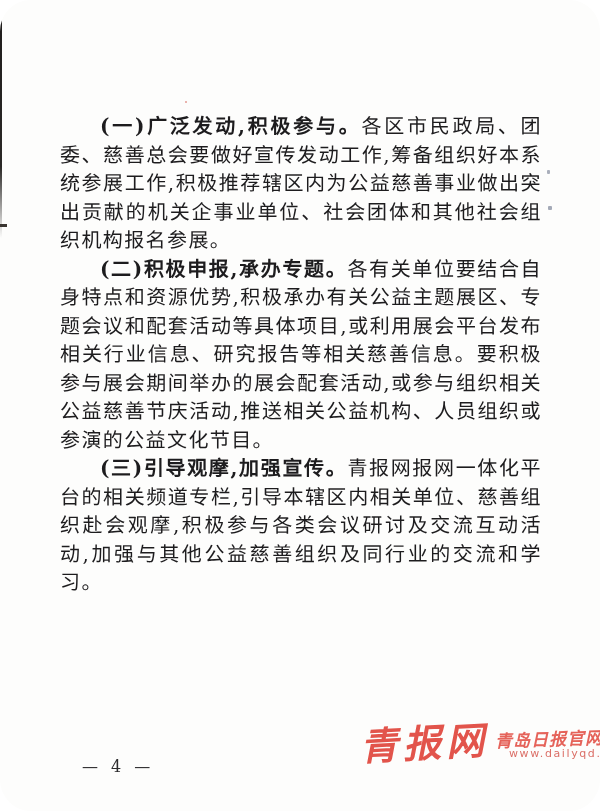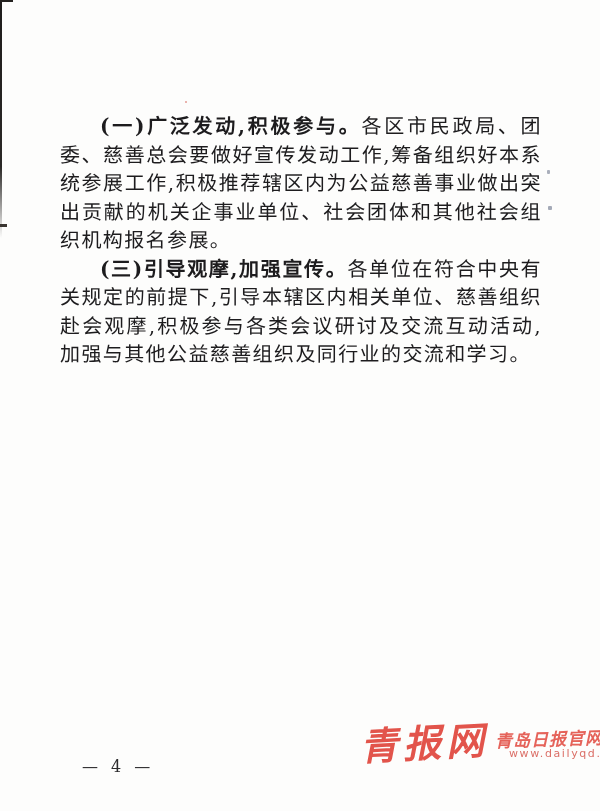--- a/index.html
+++ b/index.html
@@ -8,20 +8,21 @@
     background: #ffffff;
   }
   .page {
     position: relative;
     width: 600px;
     height: 811px;
     background: #fdfdfc;
     overflow: hidden;
     font-family: "DejaVu Serif", "Liberation Serif", serif;
     color: #1c1c1e;
+    border-radius: 31px;
   }
 
   
   .scan-edge-vertical {
     position: absolute;
     left: 0;
     top: 0;
     width: 2px;
     height: 238px;
     background: linear-gradient(to bottom, #1f1d1c 0%, #2a2826 70%, rgba(42,40,38,0) 100%);
@@ -133,22 +134,23 @@
   <div class="scan-edge-vertical"></div>
   <div class="scan-edge-top"></div>
   <div class="scan-edge-tick"></div>
   <div class="speck speck-a"></div>
   <div class="speck speck-b"></div>
   <div class="speck speck-c"></div>
 
   <main class="doc-body">
     <p class="para"><span class="para-heading">(一)广泛发动,积极参与。</span><span>各区市民政局、团委、慈善总会要做好宣传发动工作,筹备组织好本系统参展工作,积极推荐辖区内为公益慈善事业做出突出贡献的机关企事业单位、社会团体和其他社会组织机构报名参展。</span></p>
 
+    <p class="para"><span class="para-heading">(二)积极申报,承办专题。</span><span>各有关单位要结合自身特点和资源优势,积极承办有关公益主题展区、专题会议和配套活动等具体项目,或利用展会平台发布相关行业信息、研究报告等相关慈善信息。要积极参与展会期间举办的展会配套活动,或参与组织相关公益慈善节庆活动,推送相关公益机构、人员组织或参演的公益文化节目。</span></p>
 
-    <p class="para"><span class="para-heading">(三)引导观摩,加强宣传。</span><span>各单位在符合中央有关规定的前提下,引导本辖区内相关单位、慈善组织赴会观摩,积极参与各类会议研讨及交流互动活动,加强与其他公益慈善组织及同行业的交流和学习。</span></p>
+    <p class="para"><span class="para-heading">(三)引导观摩,加强宣传。</span><span>青报网报网一体化平台的相关频道专栏,引导本辖区内相关单位、慈善组织赴会观摩,积极参与各类会议研讨及交流互动活动,加强与其他公益慈善组织及同行业的交流和学习。</span></p>
 
   </main>
 
   <div class="page-number">— 4 —</div>
 
   <div class="watermark">
     <span class="wm-logo">青报网</span><span class="wm-right"><span class="wm-caption">青岛日报官网</span><span class="wm-url">www.dailyqd.com</span></span>
   </div>
 
 </div>

